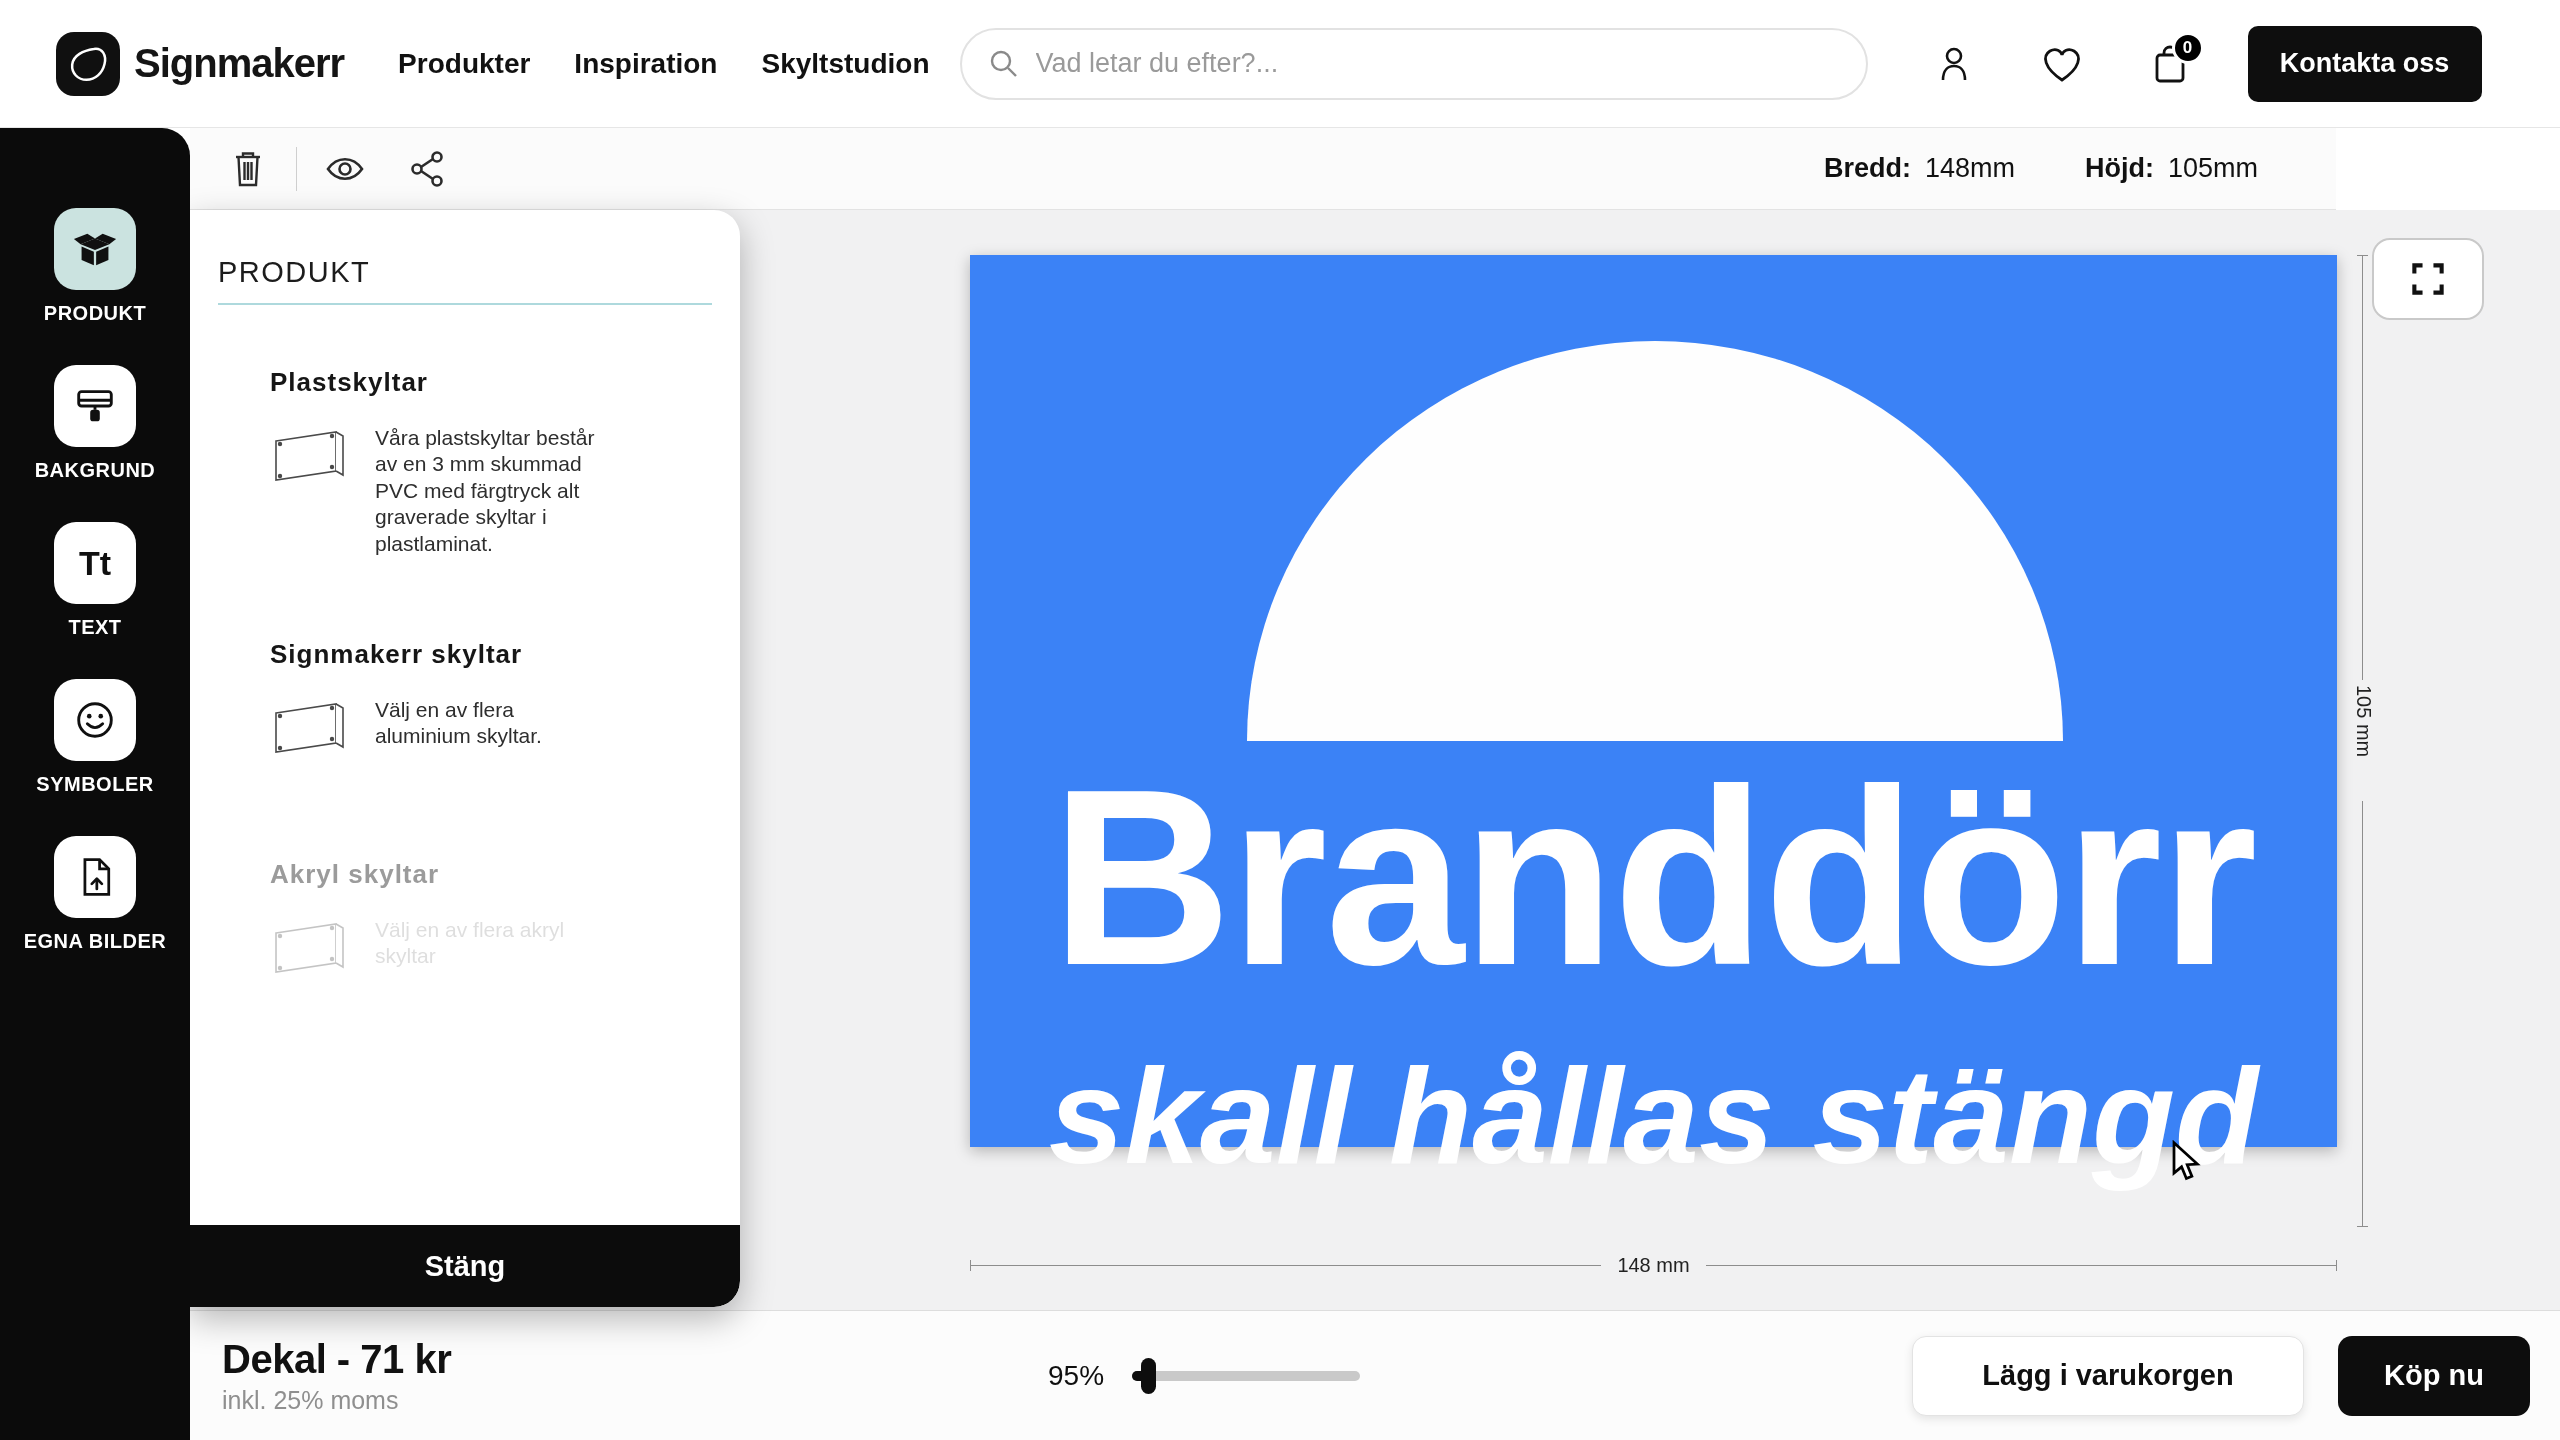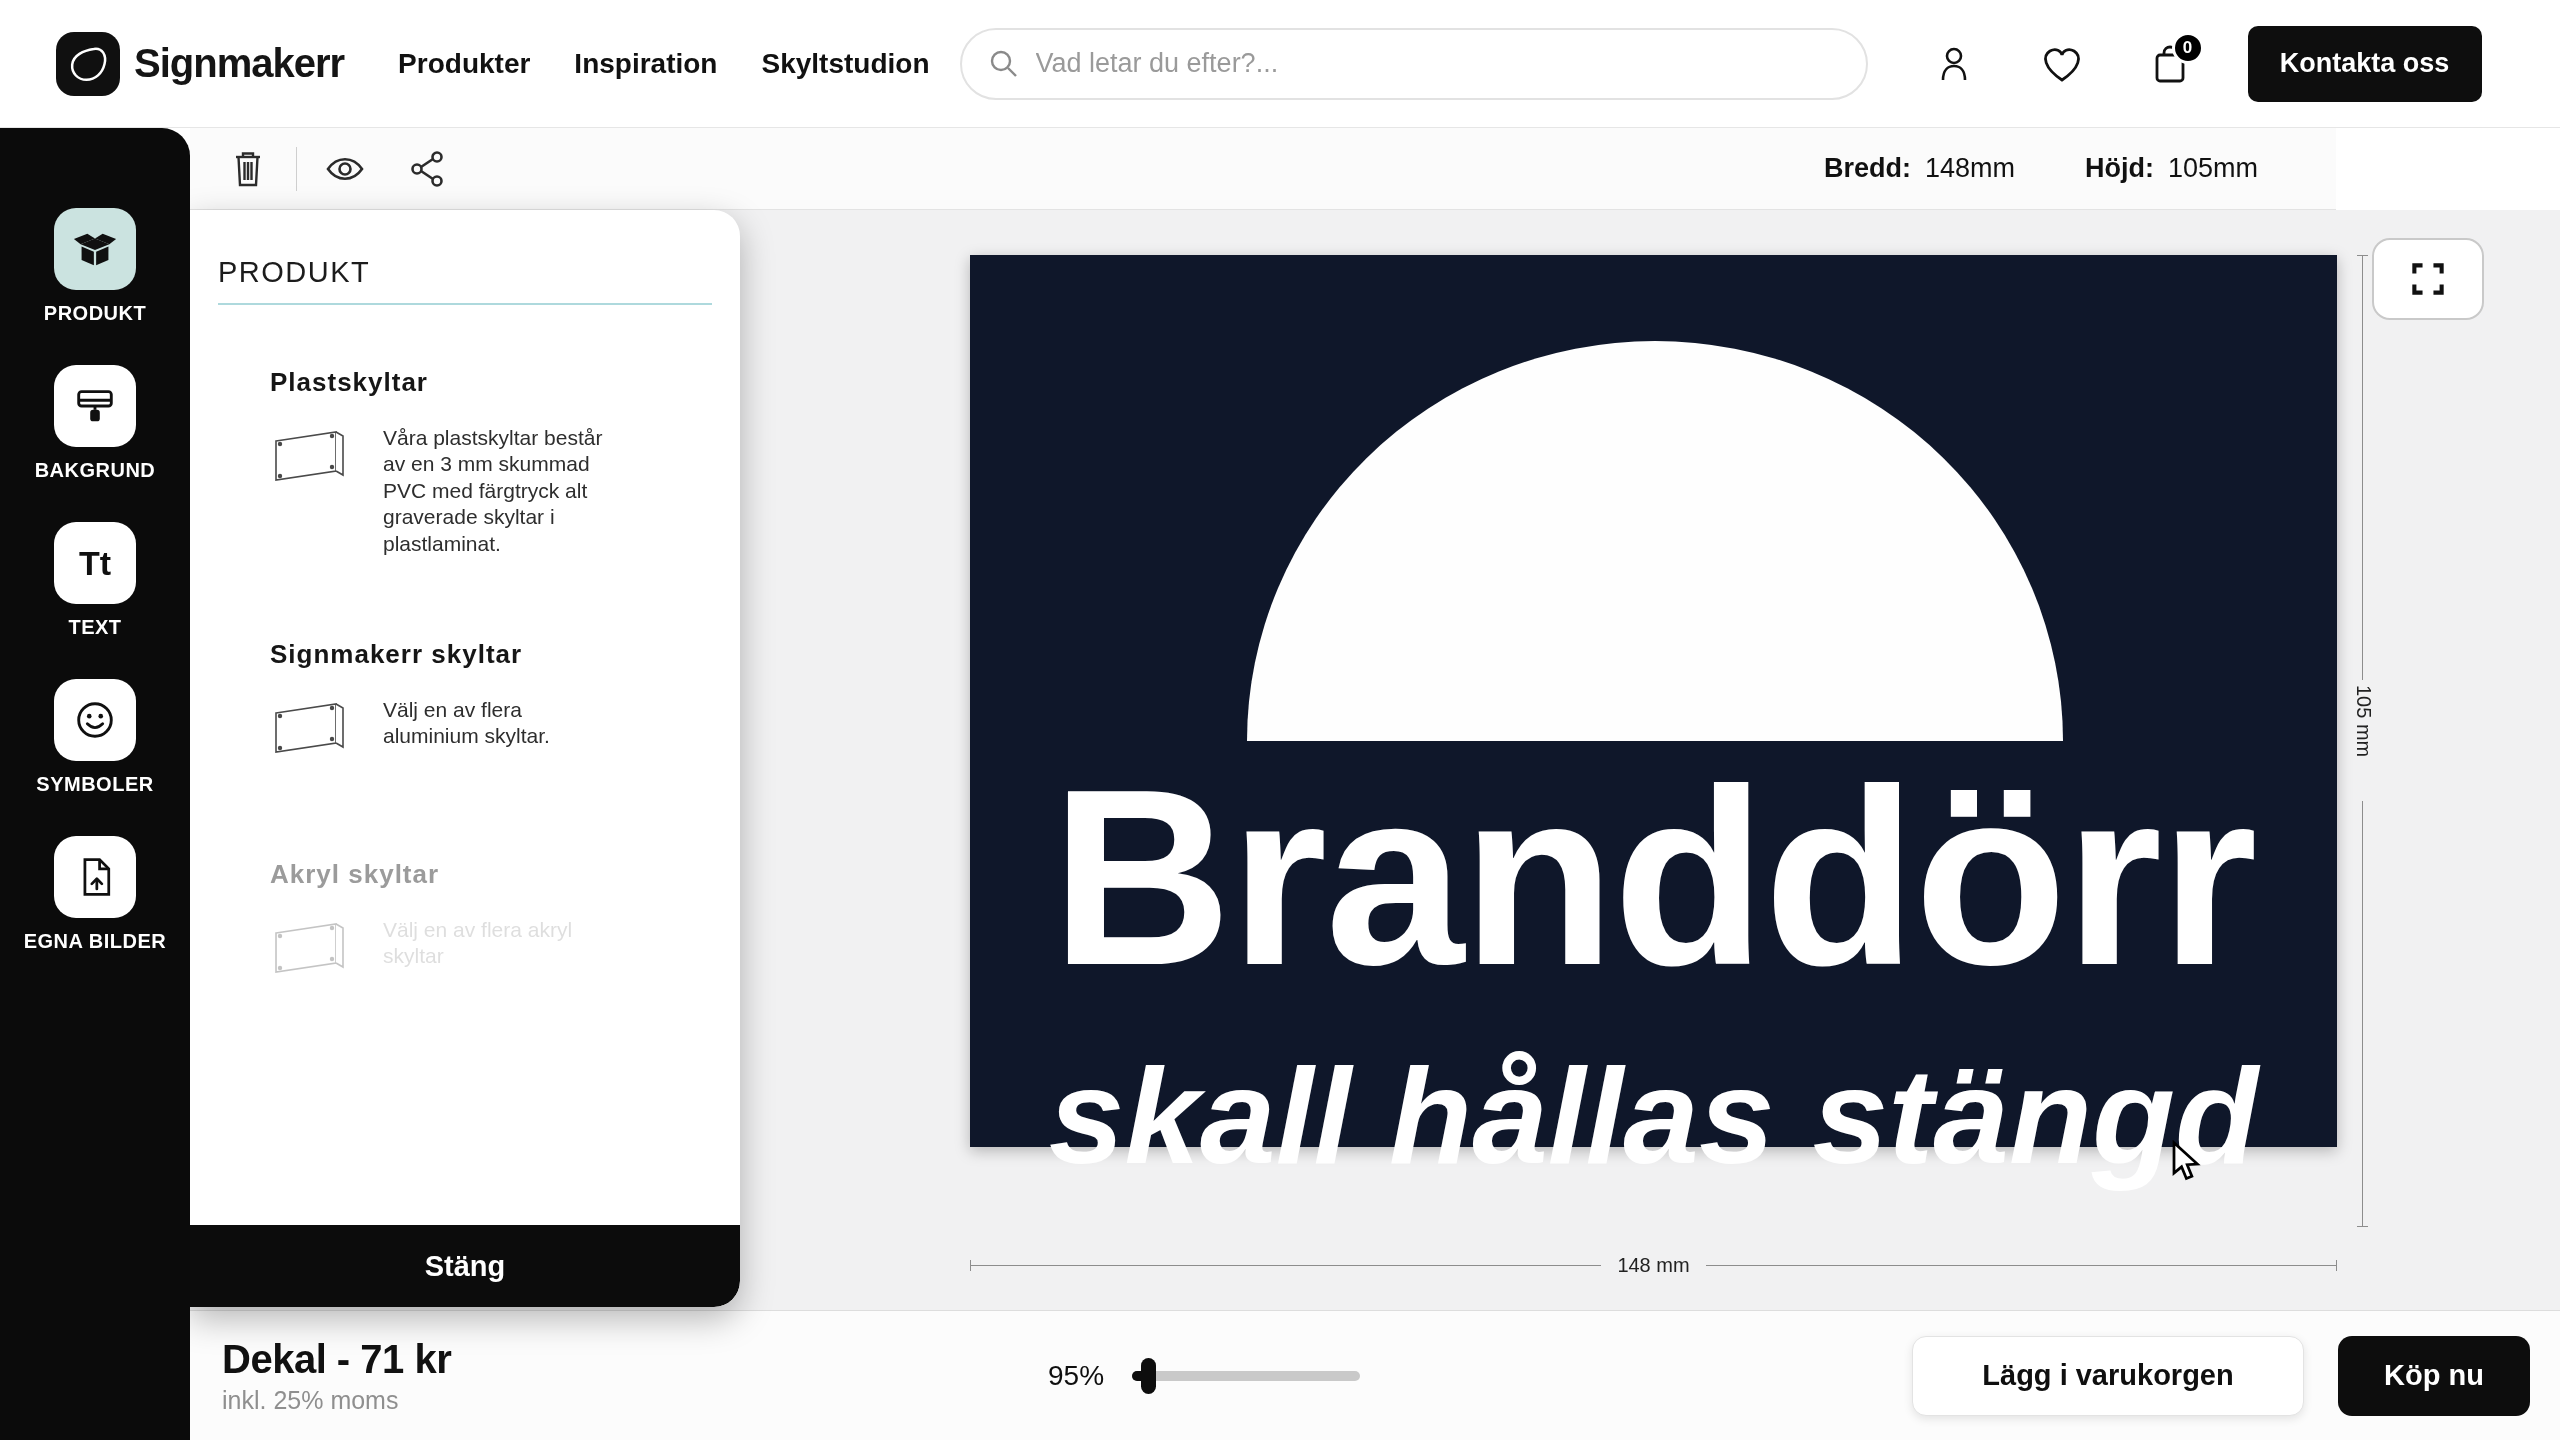--- a/index.html
+++ b/index.html
@@ -52,21 +52,21 @@
   .tool-ico + .tool-ico { margin-left:38px; }
   .dims { margin-left:auto; display:flex; align-items:center; gap:14px; font-size:27px; }
   .dim-label { font-weight:700; }
   .dim-value { font-weight:400; }
   .dim-gap { width:42px; }
 
   
   .canvas { position:absolute; left:190px; top:210px; width:2370px; height:1100px; background:#f1f1f2; }
 
   
-  .sign { position:absolute; left:780px; top:45px; width:1367px; height:892px; background:#0f172a;
+  .sign { position:absolute; left:780px; top:45px; width:1367px; height:892px; background:#3b82f6;
           box-shadow:0 4px 14px rgba(0,0,0,.25); cursor:pointer; }
   .dome { position:absolute; left:277px; top:86px; width:816px; height:400px; background:#fefefe;
           border-radius:50% 50% 0 0 / 100% 100% 0 0; }
   .sign-line1 { position:absolute; left:0; top:498px; width:100%; text-align:center; color:#fff;
                 font-size:250px; line-height:250px; font-weight:700; letter-spacing:-2px; white-space:nowrap; }
   .sign-line2 { position:absolute; left:0; top:793px; width:100%; text-align:center; color:#fff;
                 font-size:136px; line-height:136px; font-weight:700; white-space:nowrap;font-style:italic; }
   .cursor { position:absolute; left:1195px; top:885px; }
 
   
@@ -85,21 +85,21 @@
 
   
   .panel { position:absolute; left:190px; top:210px; width:550px; height:1097px; background:#fff;
            border-radius:0 26px 26px 0; box-shadow:0 12px 34px rgba(0,0,0,.28); z-index:4; overflow:hidden; }
   .panel-title { margin:46px 28px 0 28px; font-size:29px; font-weight:500; letter-spacing:1.5px; color:#1c1c1c; }
   .panel-underline { margin:14px 28px 0 28px; height:2px; background:#aed9dd; }
   .sections { margin-top:62px; padding:0 40px 0 80px; }
   .section { margin-bottom:82px; }
   .section h3 { font-size:26px; font-weight:700; letter-spacing:1px; line-height:30px;
                 margin-bottom:28px; color:#161616; }
-  .section .row { display:flex; gap:33px; min-height:80px; }
+  .section .row { display:flex; gap:25px; min-height:80px; }
   .thumb { flex:0 0 80px; }
   .section p { font-size:21px; line-height:26.4px; color:#2e2e2e; max-width:240px; }
   .section.disabled h3 { color:#9b9b9b; }
   .section.disabled .row { opacity:.32; }
   .section.disabled p { color:#9b9b9b; }
   .close-bar { position:absolute; left:0; bottom:0; width:100%; height:82px; background:#0c0c0c;
                border-radius:0 0 26px 0; display:flex; align-items:center; justify-content:center;
                color:#fff; font-size:29px; font-weight:700; cursor:pointer; }
 
   

